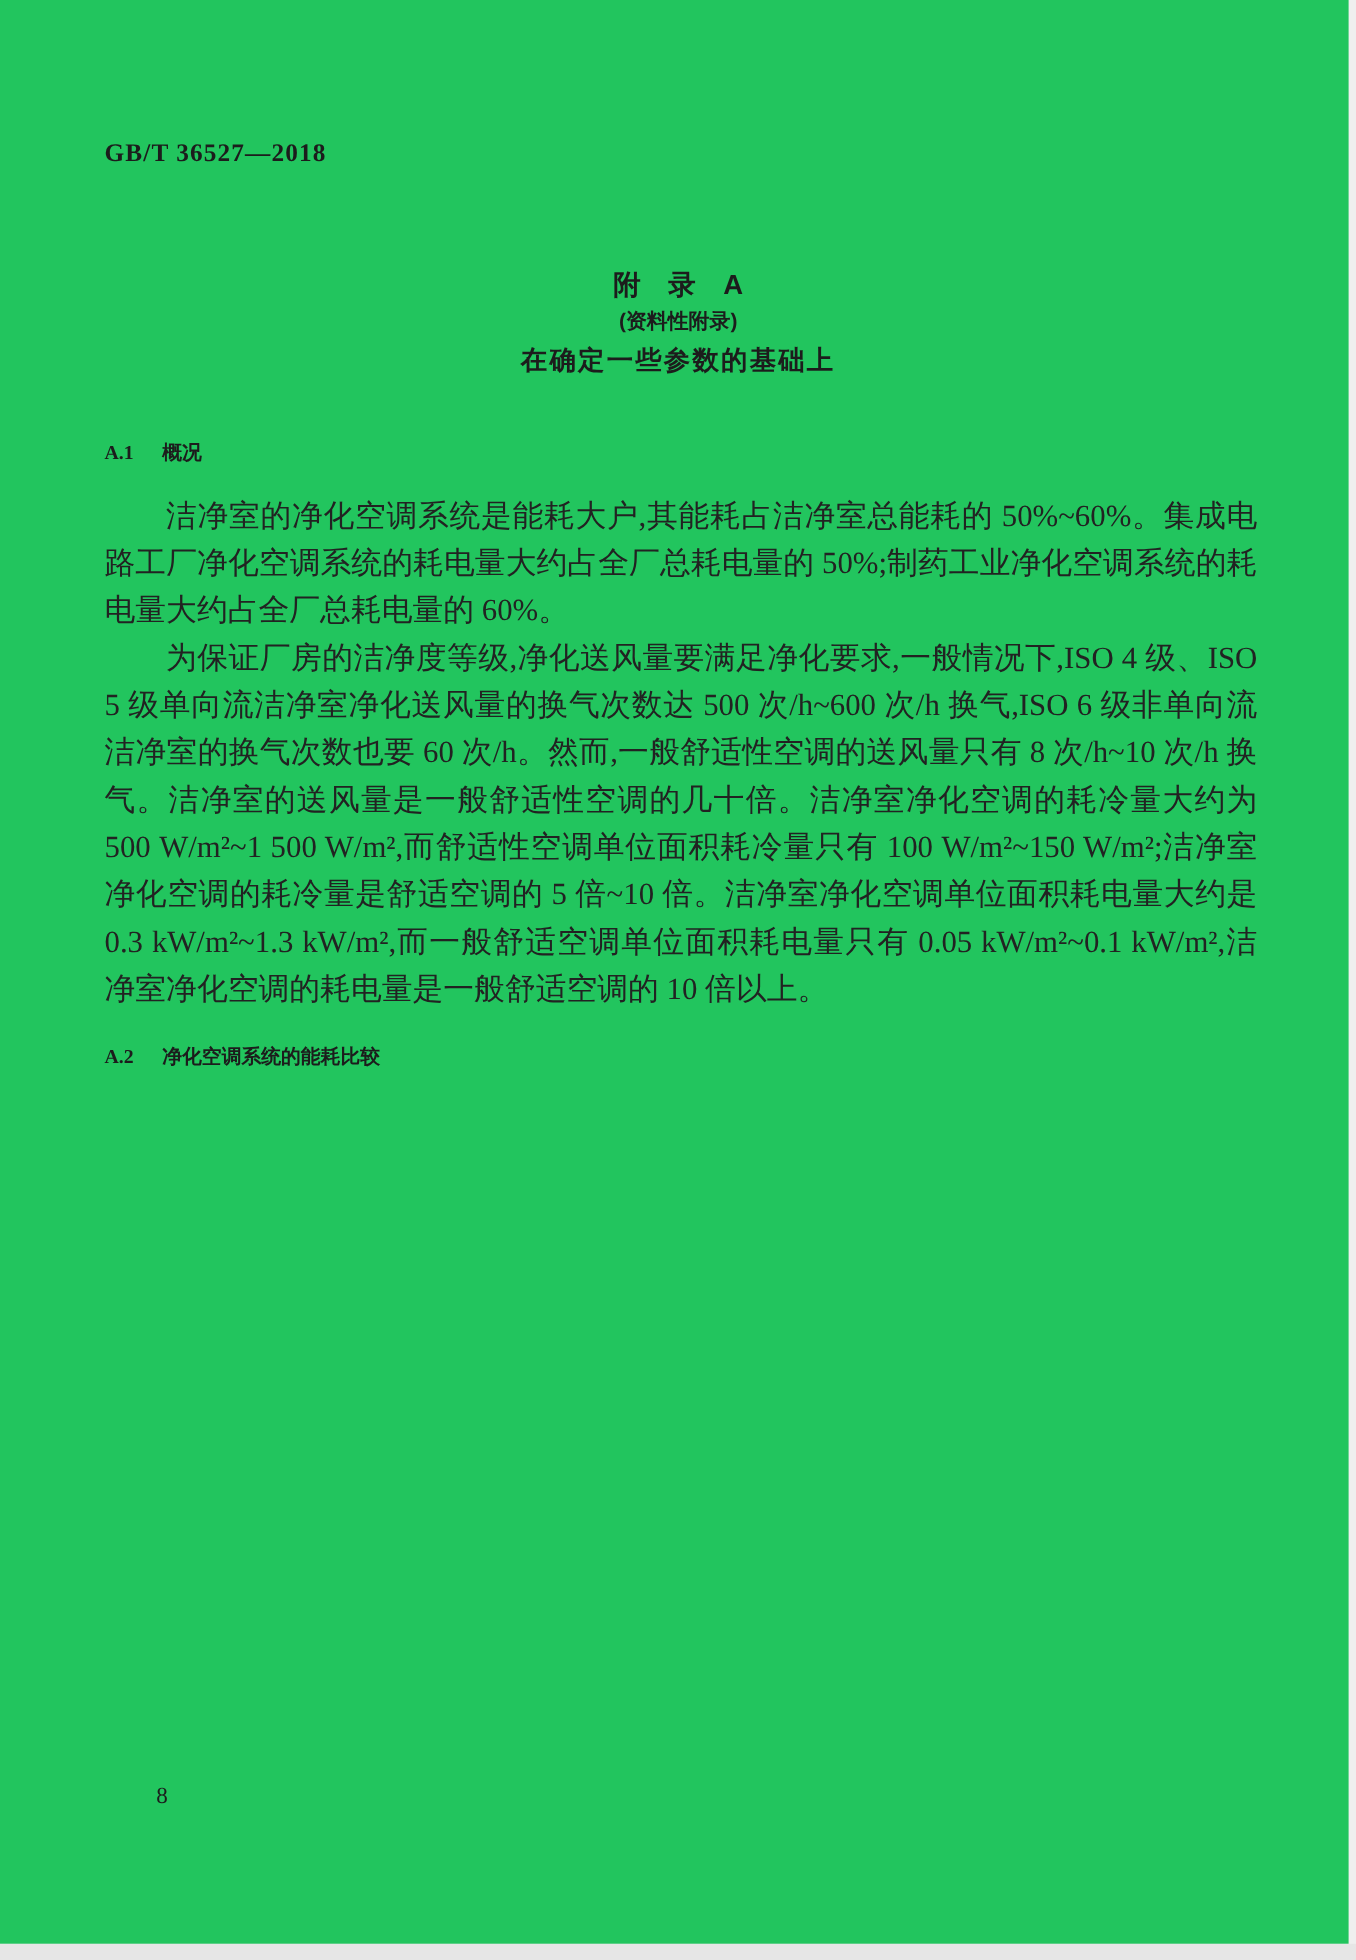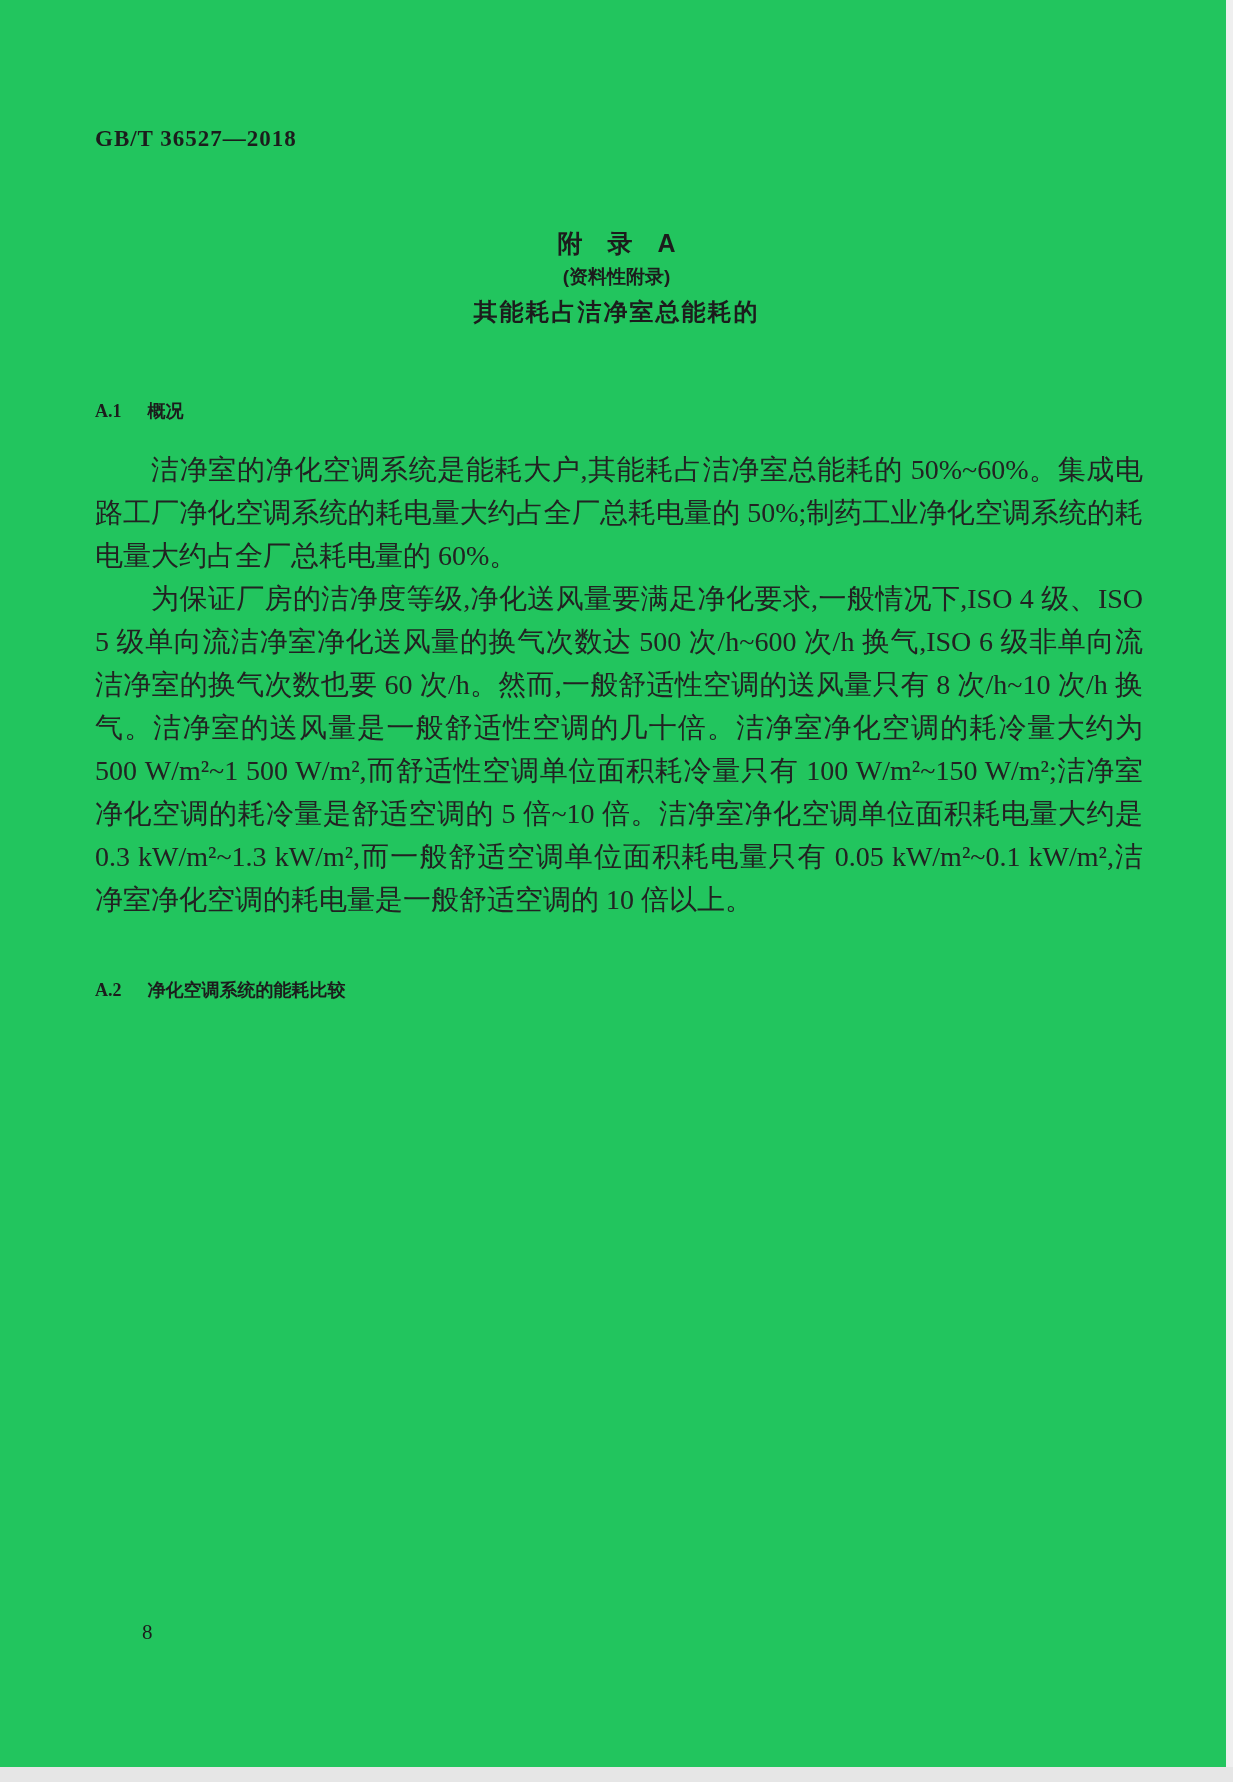--- a/index.html
+++ b/index.html
@@ -19,21 +19,21 @@
     position: absolute;
     top: 126px;
     left: 95px;
     font-weight: 700;
     font-size: 23px;
     letter-spacing: 1px;
     font-family: "Liberation Serif", "DejaVu Serif", serif;
   }
   .title-block {
     position: absolute;
-    top: 226px;
+    top: 242px;
     left: 0;
     width: 100%;
     text-align: center;
   }
   .title-line1 {
     font-family: "Liberation Sans", "DejaVu Sans", sans-serif;
     font-weight: 700;
     font-size: 25px;
     line-height: 34px;
   }
@@ -62,21 +62,21 @@
     font-size: 18px;
     line-height: 30px;
     margin-bottom: 22px;
   }
   .clause-heading .clause-number {
     font-family: "Liberation Serif", "DejaVu Serif", serif;
     font-weight: 700;
     margin-right: 26px;
   }
   .clause-heading.second {
-    margin-top: 54px;
+    margin-top: 24px;
   }
   .body-para {
     font-family: "Liberation Serif", "DejaVu Serif", serif;
     font-size: 28px;
     line-height: 43px;
     text-align: justify;
     text-indent: 2em;
     color: #222222;
   }
   .page-number {
@@ -106,21 +106,21 @@
 </head>
 <body>
 
 <div class="page">
 
   <div class="running-header">GB/T 36527—2018</div>
 
   <div class="title-block">
     <div class="title-line1">附　录　A</div>
     <div class="title-line2">(资料性附录)</div>
-    <div class="title-line3">其能耗占洁净室总能耗的</div>
+    <div class="title-line3">在确定一些参数的基础上</div>
   </div>
 
   <div class="content">
 
     <div class="clause-heading">
       <span class="clause-number">A.1</span><span>概况</span>
     </div>
 
     <p class="body-para">洁净室的净化空调系统是能耗大户,其能耗占洁净室总能耗的 50%~60%。集成电路工厂净化空调系统的耗电量大约占全厂总耗电量的 50%;制药工业净化空调系统的耗电量大约占全厂总耗电量的 60%。</p>
 

